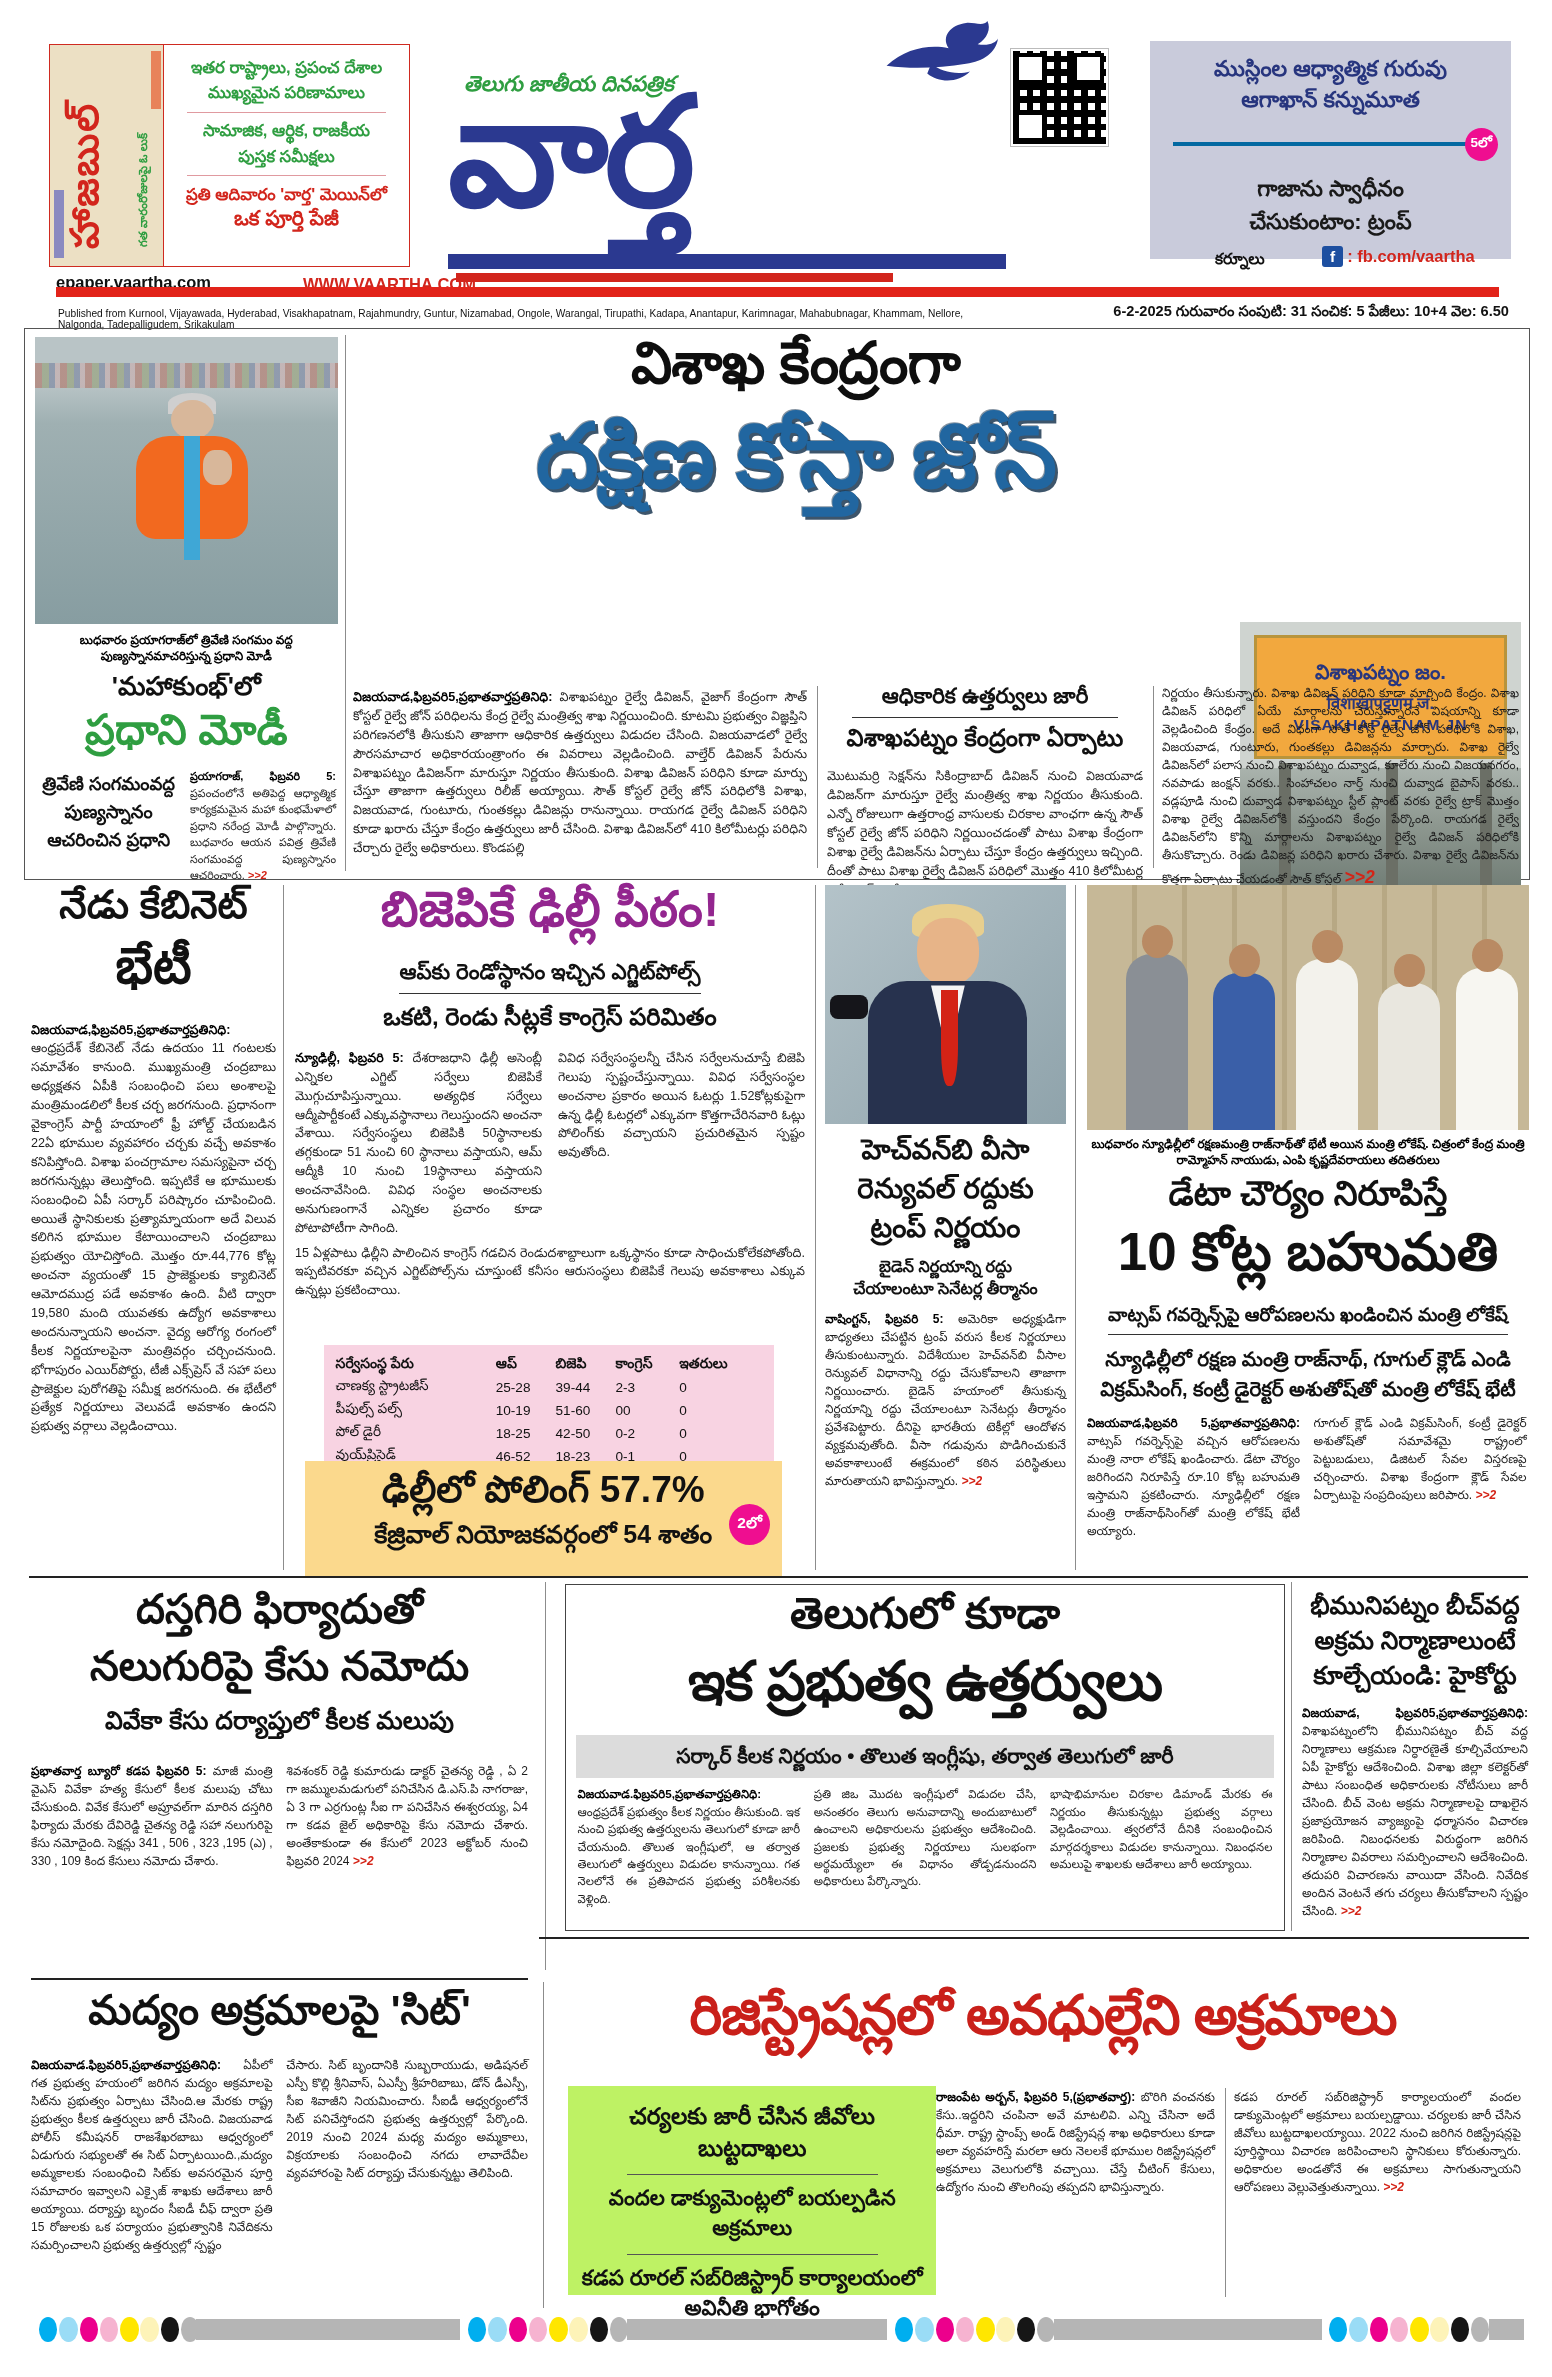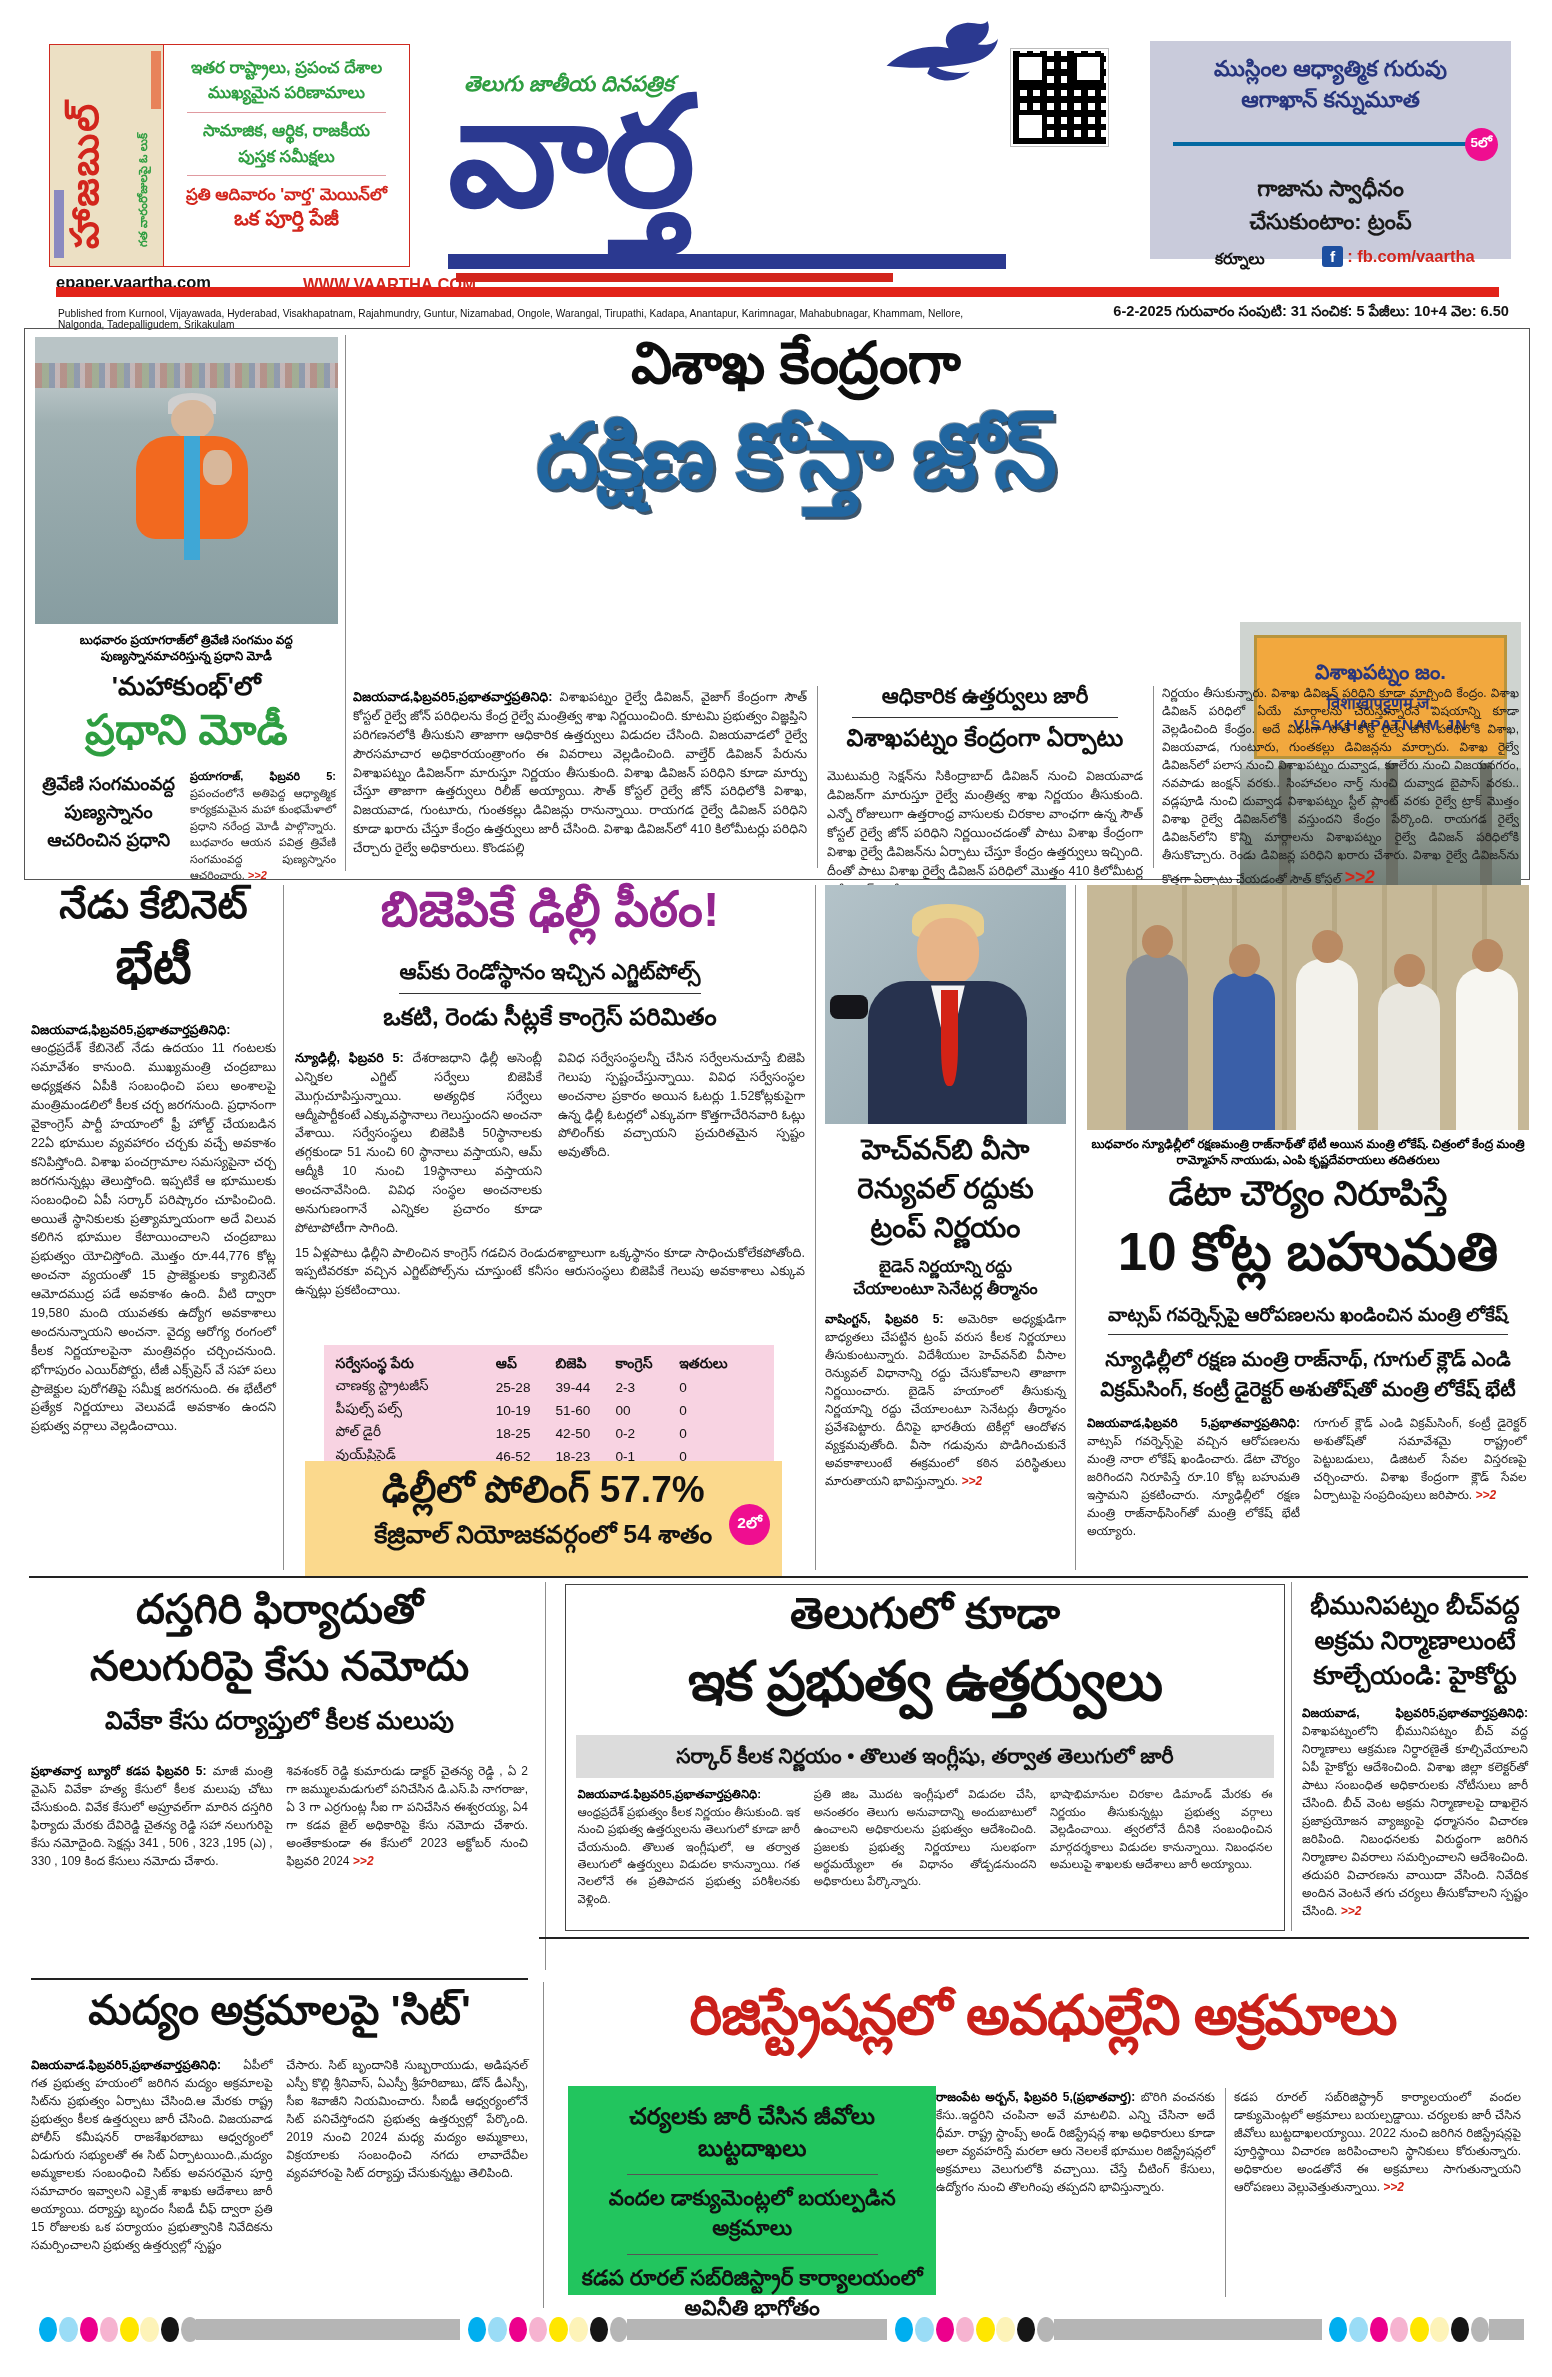--- a/index.html
+++ b/index.html
@@ -46,21 +46,21 @@
   .subH{font-weight:900;color:#111;}
   .uline{border-bottom:1.9px solid #333;display:inline-block;padding-bottom:3.9px;}
   .photo{overflow:hidden;position:relative;background:#cfd4d0;}
   .cap{font-size:12px;font-weight:bold;line-height:1.35;text-align:center;color:#000;}
   
   .surv{background:#f8d3e2;padding:7.8px 11.6px;}
   .surv table{width:100%;border-collapse:collapse;font-size:13.6px;}
   .surv th{font-size:14px;text-align:left;padding:1.9px 0;}
   .surv td{padding:1.9px 0;}
   .pollBox{background:#fbd98d;position:relative;text-align:center;padding-top:7.8px;}
-  .tanBox{background:#22c55e;text-align:center;padding:13.6px 9.7px;}
+  .tanBox{background:#bef264;text-align:center;padding:13.6px 9.7px;}
   .tanDiv{height:1px;background:#555;width:72%;margin:9.7px auto;}
   .gStrip{background:#dcdcdc;font-weight:900;font-size:20.4px;text-align:center;line-height:43px;}
   
   .dotGrp{display:flex;gap:1.9px;}
   .dot{width:18.4px;height:25px;border-radius:50%;}
   .gbar{position:absolute;height:21.3px;background:#b5b5b5;top:1.9px;}
   .d1{background:#00aeef}.d2{background:#9adcf6}.d3{background:#ec008c}.d4{background:#f6b3d0}
   .d5{background:#ffe600}.d6{background:#fdf3b8}.d7{background:#161616}.d8{background:#b5b5b5}
   
   .modiP{background:linear-gradient(#b9c4c6 0,#b9c4c6 16%,#9fb0b2 30%,#879da1 100%);}

